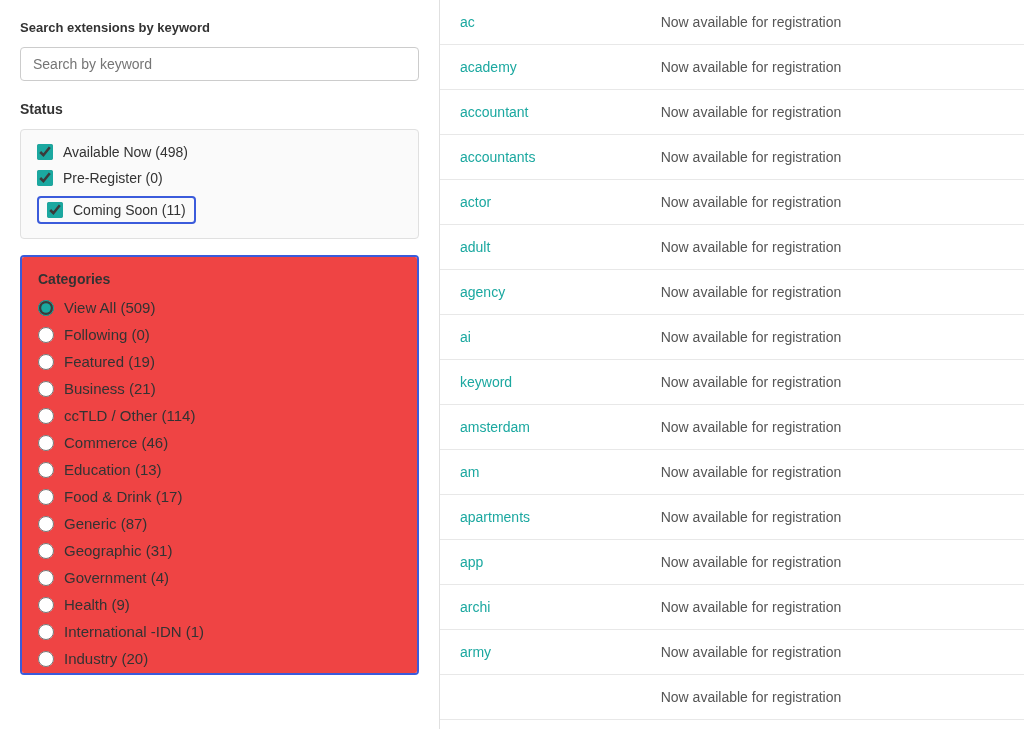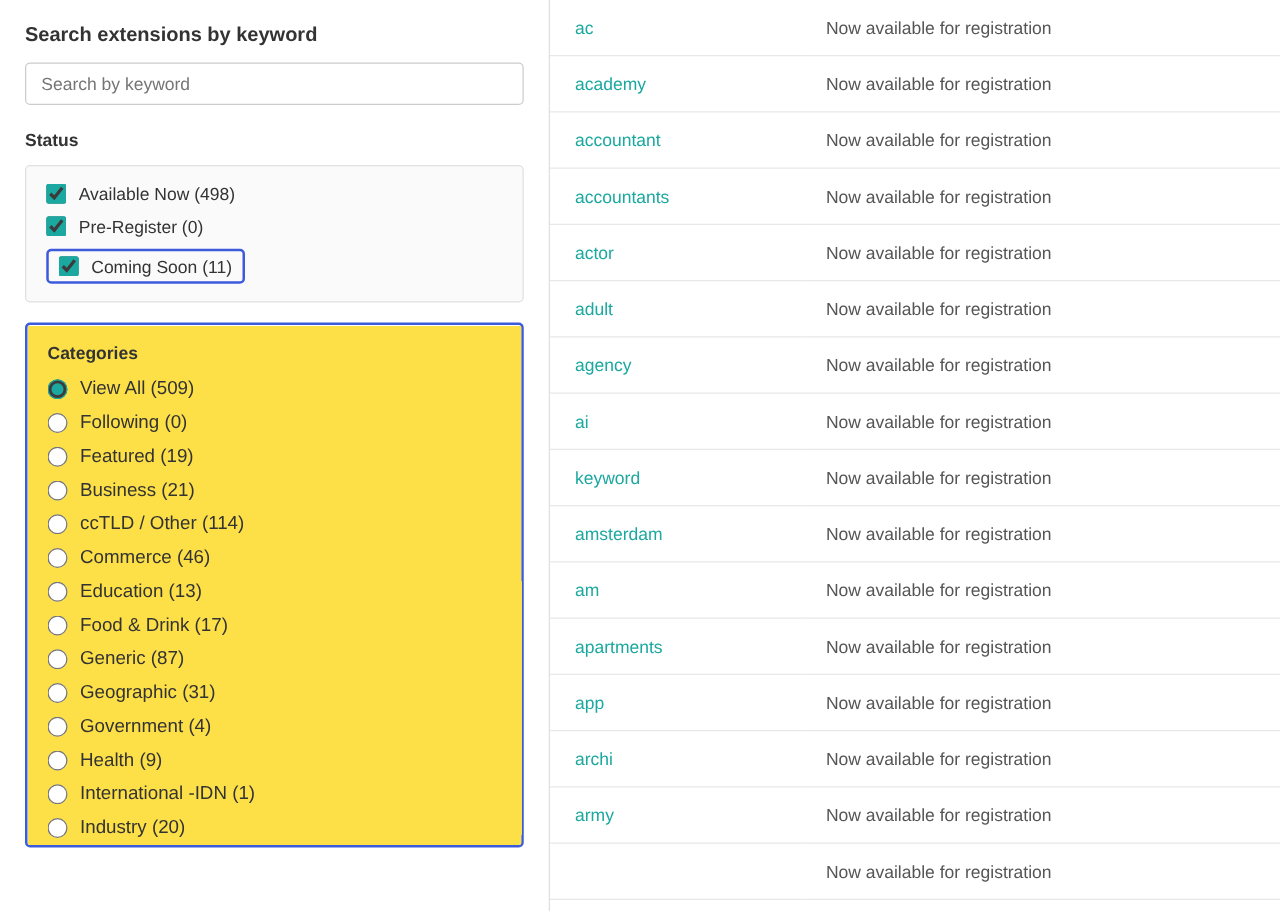--- a/index.html
+++ b/index.html
@@ -8,21 +8,21 @@
     
     .left-panel {
       width: 440px;
       min-width: 440px;
       padding: 20px 20px;
       border-right: 1px solid #e0e0e0;
       overflow-y: auto;
     }
 
     .search-section h3 {
-      font-size: 16px;
+      font-size: 13px;
       font-weight: 600;
       color: #333;
       margin-bottom: 12px;
     }
 
     .search-input-wrapper {
       border: 1px solid #ccc;
       border-radius: 4px;
       padding: 8px 12px;
       display: flex;
@@ -83,21 +83,21 @@
       padding: 4px 8px;
       display: inline-flex;
       align-items: center;
       margin-bottom: 0;
     }
 
     .categories-box {
       border: 2px solid #3b5bdb;
       border-radius: 4px;
       padding: 14px 16px;
-      background: #fde047;
+      background: #ef4444;
       overflow-y: auto;
       max-height: 420px;
     }
 
     .categories-box h3 {
       font-size: 14px;
       font-weight: 600;
       color: #333;
       margin-bottom: 12px;
     }

